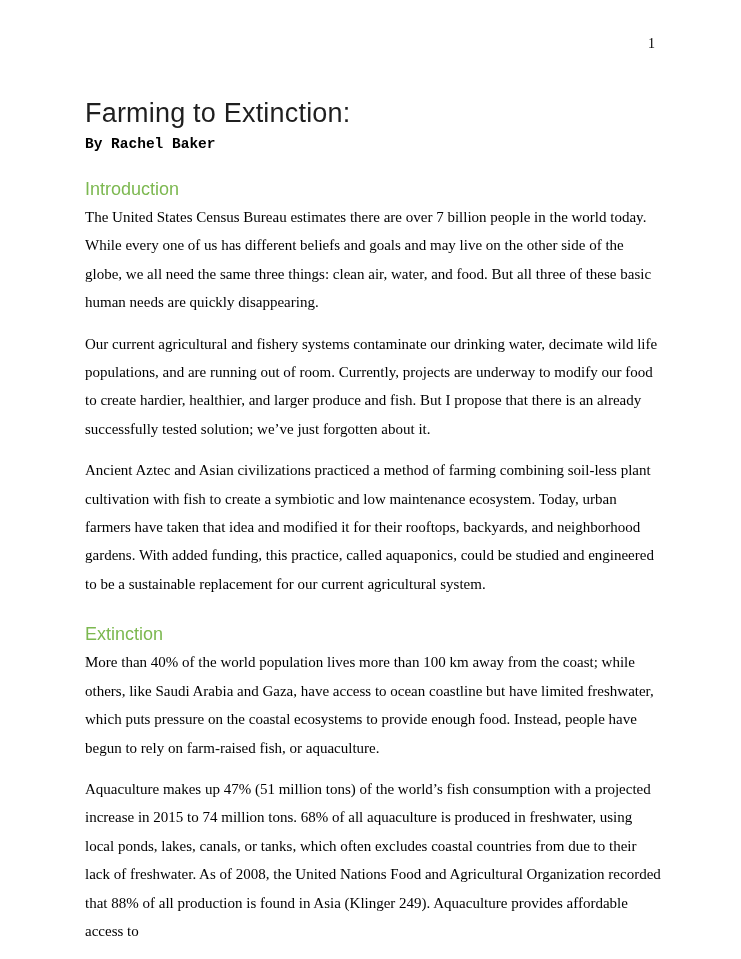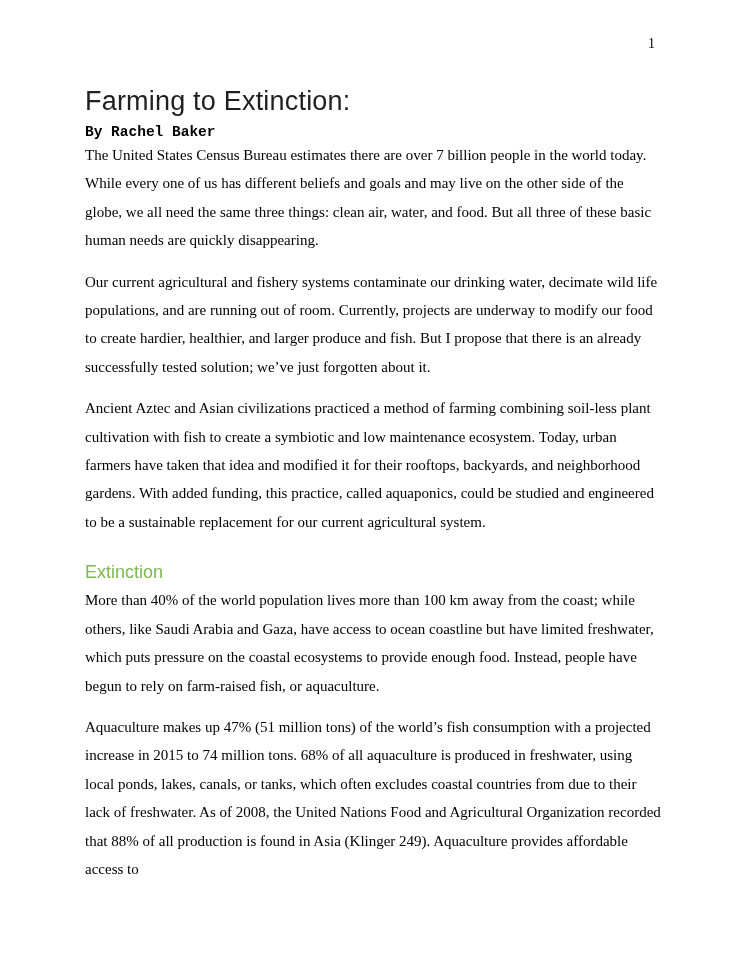--- a/index.html
+++ b/index.html
@@ -24,21 +24,21 @@
     position: absolute;
     top: 36px;
     right: 86px;
     font-size: 14px;
     line-height: 16px;
     color: var(--body-color, #000000);
   }
   .content {
     position: absolute;
     left: 85px;
-    top: 84px;
+    top: 96px;
     width: 576px;
   }
   .doc-title {
     margin: 0;
     font-family: "Liberation Sans", sans-serif;
     font-weight: 300;
     font-size: 27px;
     line-height: 35px;
     letter-spacing: 0.2px;
     color: var(--title-color, #1f1f1f);
@@ -81,20 +81,21 @@
 
   <div class="content">
 
     <h1 class="doc-title">
       <span class="title-line">Farming to Extinction:</span>
     </h1>
 
     <div class="byline">By Rachel Baker</div>
 
     <section>
+      <h2 class="section-heading">Introduction</h2>
       <p class="body-paragraph">The United States Census Bureau estimates there are over 7 billion people in the world today. While every one of us has different beliefs and goals and may live on the other side of the globe, we all need the same three things: clean air, water, and food. But all three of these basic human needs are quickly disappearing.</p>
       <p class="body-paragraph">Our current agricultural and fishery systems contaminate our drinking water, decimate wild life populations, and are running out of room. Currently, projects are underway to modify our food to create hardier, healthier, and larger produce and fish. But I propose that there is an already successfully tested solution; we’ve just forgotten about it.</p>
       <p class="body-paragraph">Ancient Aztec and Asian civilizations practiced a method of farming combining soil-less plant cultivation with fish to create a symbiotic and low maintenance ecosystem. Today, urban farmers have taken that idea and modified it for their rooftops, backyards, and neighborhood gardens. With added funding, this practice, called aquaponics, could be studied and engineered to be a sustainable replacement for our current agricultural system.</p>
     </section>
 
     <section>
       <h2 class="section-heading">Extinction</h2>
       <p class="body-paragraph">More than 40% of the world population lives more than 100 km away from the coast; while others, like Saudi Arabia and Gaza, have access to ocean coastline but have limited freshwater, which puts pressure on the coastal ecosystems to provide enough food. Instead, people have begun to rely on farm-raised fish, or aquaculture.</p>
       <p class="body-paragraph">Aquaculture makes up 47% (51 million tons) of the world’s fish consumption with a projected increase in 2015 to 74 million tons. 68% of all aquaculture is produced in freshwater, using local ponds, lakes, canals, or tanks, which often excludes coastal countries from due to their lack of freshwater. As of 2008, the United Nations Food and Agricultural Organization recorded that 88% of all production is found in Asia (Klinger 249). Aquaculture provides affordable access to</p>
     </section>

